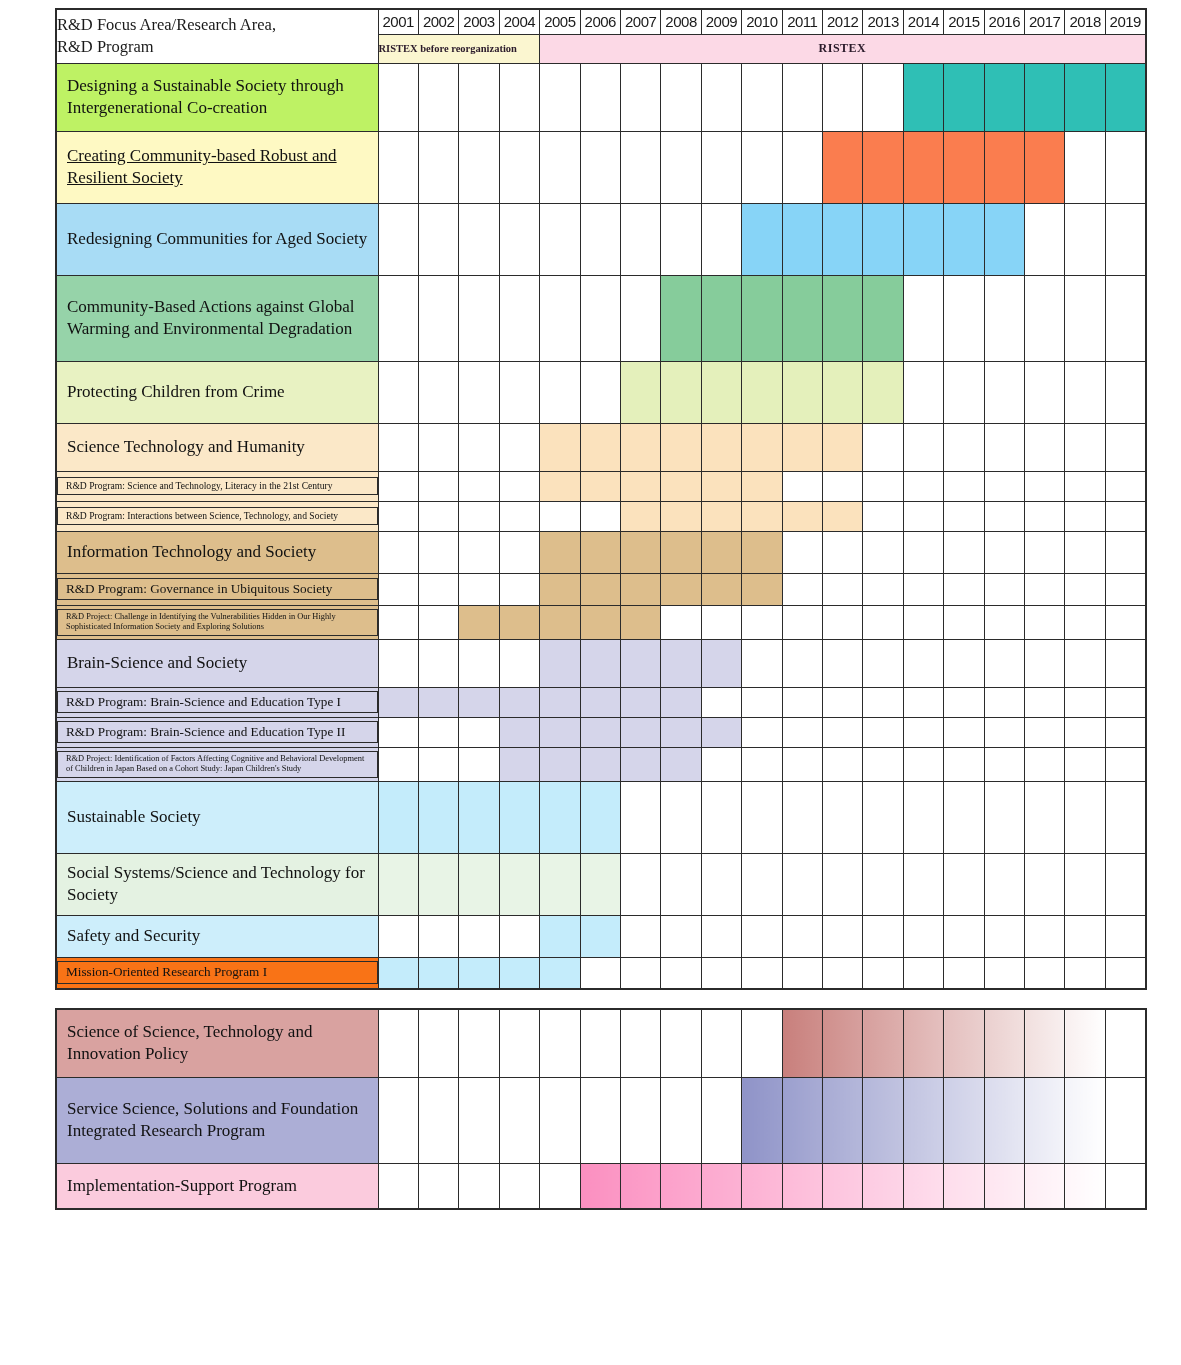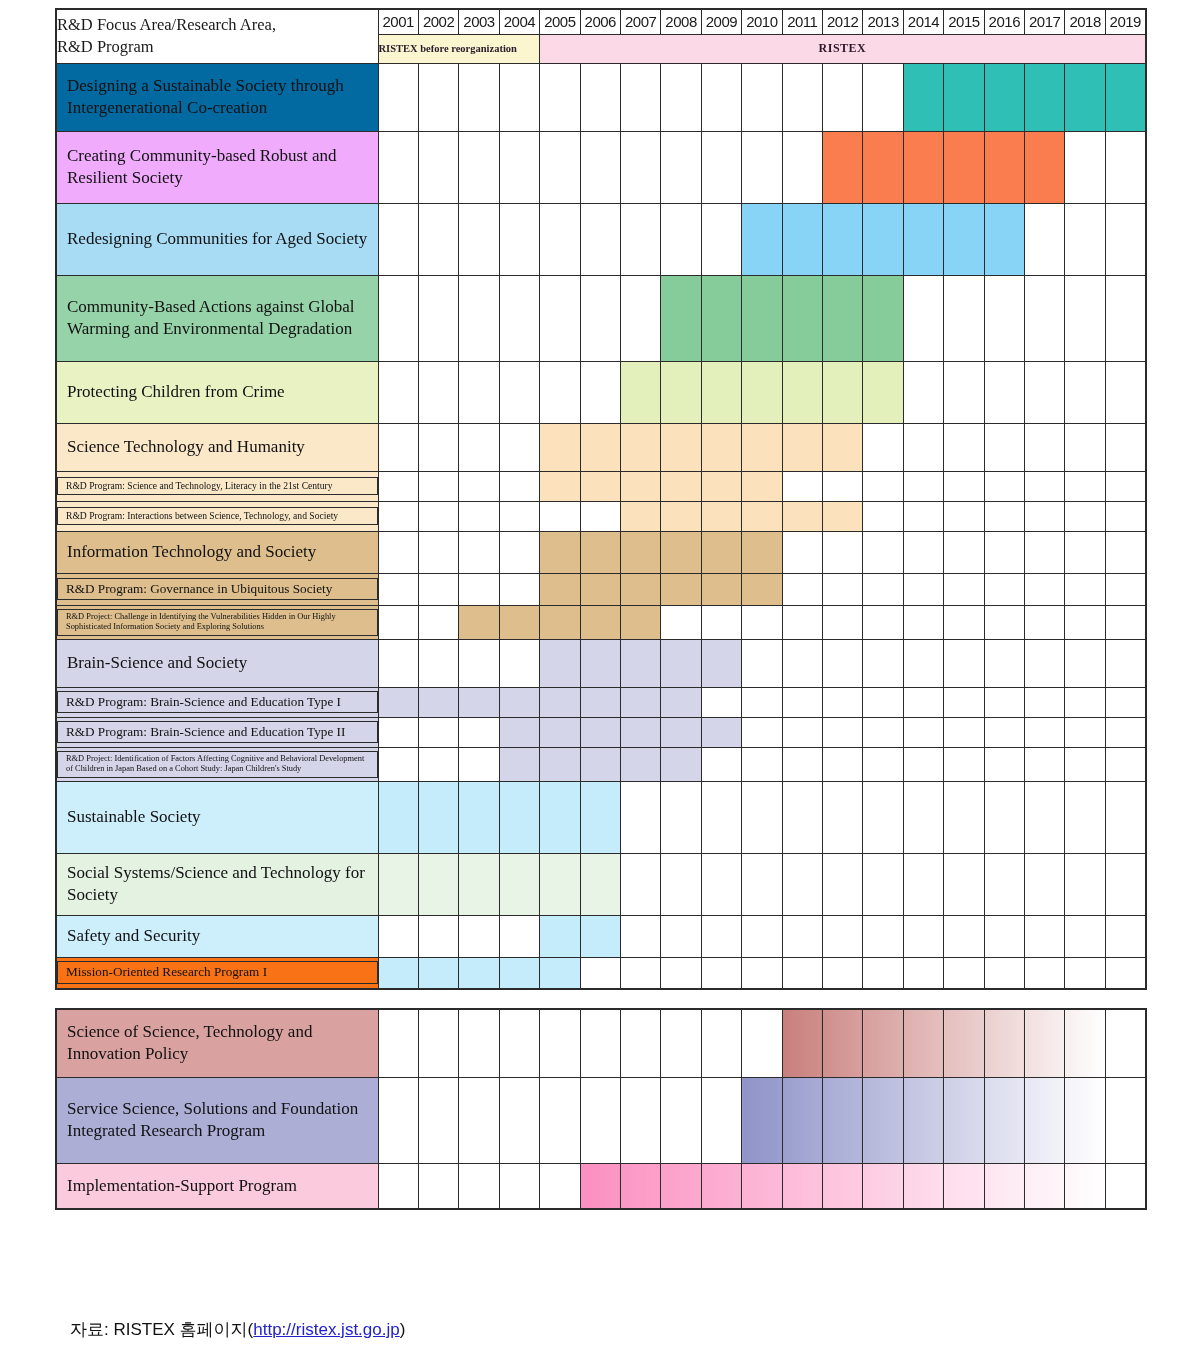--- a/index.html
+++ b/index.html
@@ -162,21 +162,21 @@
             <th class="hdr-year">2019</th>
           </tr>
         <tr>
 
         <td class="hdr-era era-pre" colspan="4" style="background: rgb(251, 246, 208);">RISTEX before reorganization</td>
             <td class="hdr-era era-main" colspan="15" style="background: rgb(252, 217, 230);">RISTEX</td>
           </tr>
       </thead>
       <tbody id="tb-upper">
           <tr class="row" style="height: 68px;">
-            <td class="rowlabel" style="background: #0369a1;">
+            <td class="rowlabel" style="background: #bef264;">
               <span class="lbl lvl0">Designing a Sustainable Society through Intergenerational Co-creation</span>
             </td>
             <td class="cell first"></td>
             <td class="cell"></td>
             <td class="cell"></td>
             <td class="cell"></td>
             <td class="cell"></td>
             <td class="cell"></td>
             <td class="cell"></td>
             <td class="cell"></td>
@@ -186,21 +186,21 @@
             <td class="cell"></td>
             <td class="cell"></td>
             <td class="cell" style="background: rgb(47, 191, 181);"></td>
             <td class="cell" style="background: rgb(47, 191, 181);"></td>
             <td class="cell" style="background: rgb(47, 191, 181);"></td>
             <td class="cell" style="background: rgb(47, 191, 181);"></td>
             <td class="cell" style="background: rgb(47, 191, 181);"></td>
             <td class="cell" style="background: rgb(47, 191, 181);"></td>
           </tr>
           <tr class="row" style="height: 72px;">
-            <td class="rowlabel" style="background: #f0abfc;">
+            <td class="rowlabel" style="background: #fef9c3; text-decoration: underline;">
               <span class="lbl lvl0">Creating Community-based Robust and Resilient Society</span>
             </td>
             <td class="cell first"></td>
             <td class="cell"></td>
             <td class="cell"></td>
             <td class="cell"></td>
             <td class="cell"></td>
             <td class="cell"></td>
             <td class="cell"></td>
             <td class="cell"></td>
@@ -723,17 +723,14 @@
             <td class="cell" style="background: linear-gradient(to right, rgb(254, 229, 240), rgb(254, 238, 245));"></td>
             <td class="cell" style="background: linear-gradient(to right, rgb(254, 238, 245), rgb(255, 246, 250));"></td>
             <td class="cell" style="background: linear-gradient(to right, rgb(255, 246, 250), rgb(255, 255, 255));"></td>
             <td class="cell"></td>
           </tr>
         </tbody>
     </table>
 
   </div>
 
-  <div class="source">
-    <span>자료: RISTEX 홈페이지(</span><span class="link">http://ristex.jst.go.jp</span><span>)</span>
-  </div>
 
 </div>
 
 </body></html>

